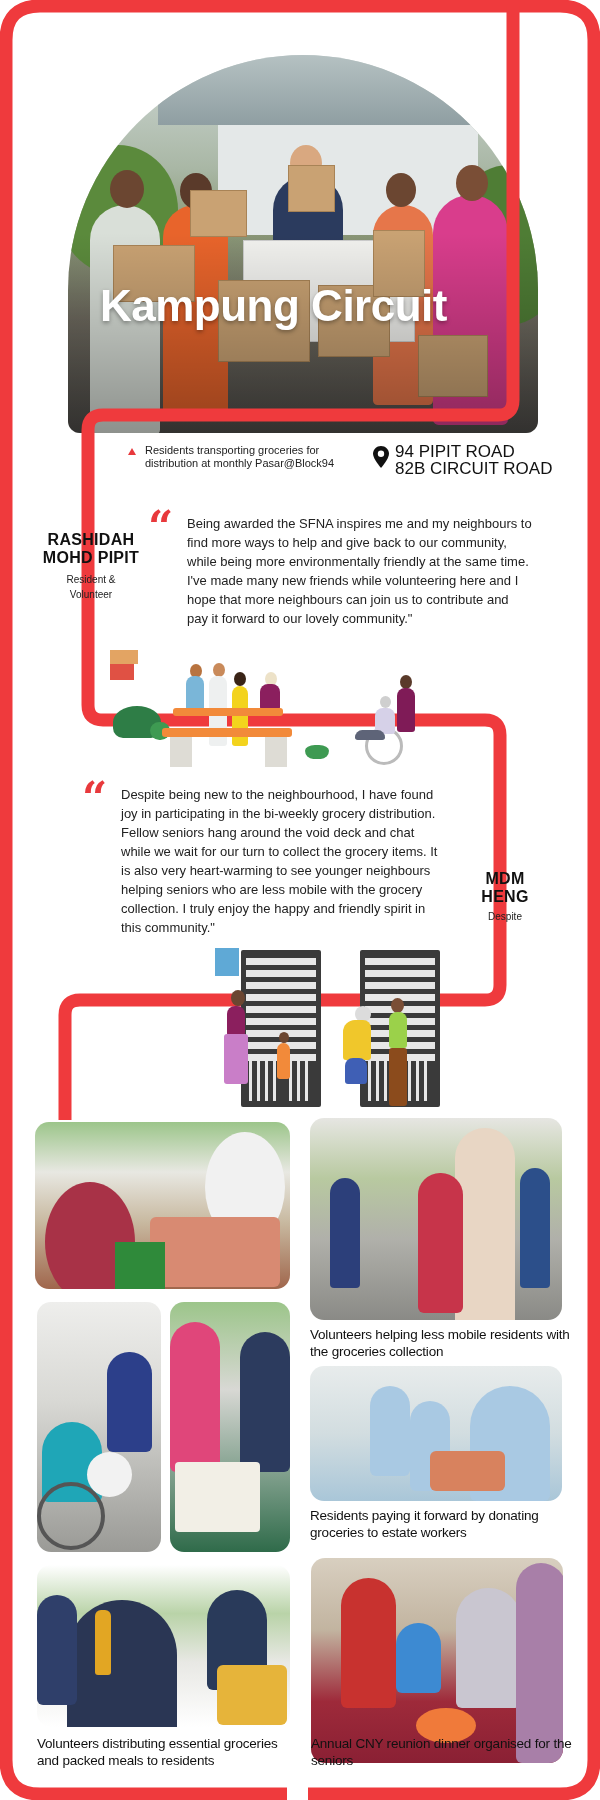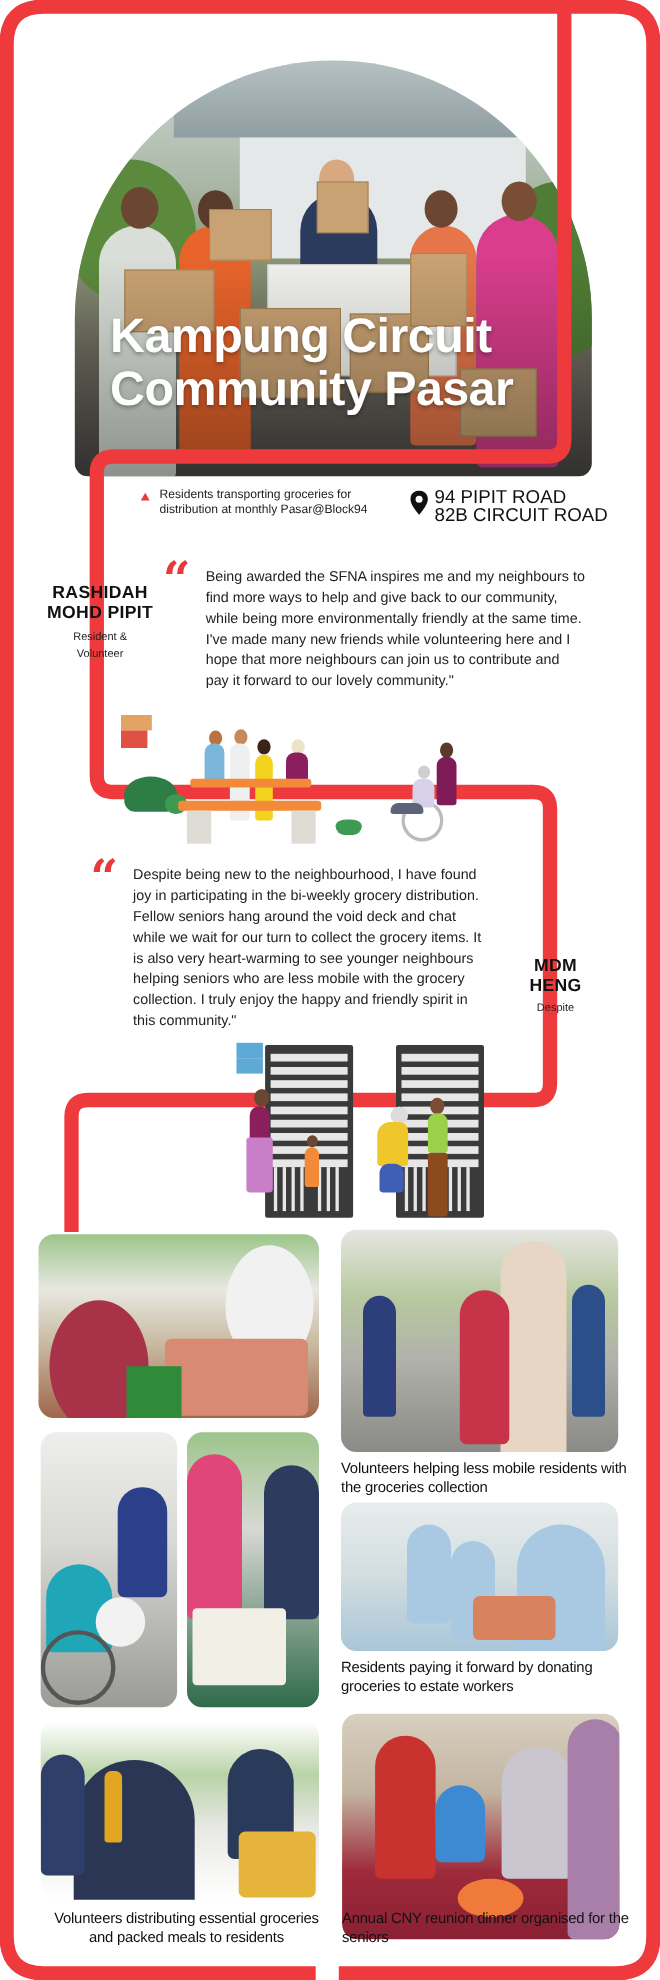--- a/index.html
+++ b/index.html
@@ -92,21 +92,20 @@
   <div class="box" style="left:220px;top:110px;width:45px;height:45px;"></div>
   <div class="box" style="left:175px;top:185px;width:170px;height:100px;background:#f1f1ee;border-color:#ccc;"></div>
   <div class="box" style="left:150px;top:225px;width:90px;height:80px;"></div>
   <div class="box" style="left:250px;top:230px;width:70px;height:70px;"></div>
   <div class="box" style="left:305px;top:175px;width:50px;height:65px;"></div>
   <div class="box" style="left:350px;top:280px;width:68px;height:60px;"></div>
   <div class="shade"></div>
 </div>
 <div class="hero-title">
   <div>Kampung Circuit</div>
-  <div>Community Pasar</div>
 </div>
 
 <div class="caption-row">
   <span class="tri"></span>
   <div class="caption-text">Residents transporting groceries for distribution at monthly Pasar@Block94</div>
   <svg class="pin" viewBox="0 0 16 22">
     <path d="M8 0 C3.6 0 0 3.4 0 7.8 C0 13 8 22 8 22 C8 22 16 13 16 7.8 C16 3.4 12.4 0 8 0 Z" fill="#111"></path>
     <circle cx="8" cy="7.8" r="3.2" fill="#fff"></circle>
   </svg>
   <div class="address">
@@ -253,21 +252,21 @@
 </div>
 <div class="photo-caption" style="left:310px;top:1507px;width:270px;">Residents paying it forward by donating groceries to estate workers</div>
 
 <div class="photo" style="left:37px;top:1565px;width:253px;height:162px;background:linear-gradient(180deg,#ffffff 0%,#b9d3a8 30%,#e8e8e4 60%,#ffffff 100%);">
   <div class="ph-a" style="left:30px;top:35px;width:110px;height:140px;background:#2a3654;border-radius:55px 55px 6px 6px;"></div>
   <div class="ph-a" style="left:170px;top:25px;width:60px;height:100px;background:#293a5a;border-radius:30px 30px 6px 6px;"></div>
   <div class="ph-a" style="left:0px;top:30px;width:40px;height:110px;background:#2f3f6a;border-radius:20px 20px 6px 6px;"></div>
   <div class="ph-b" style="left:58px;top:45px;width:16px;height:65px;background:#e2a623;border-radius:6px 6px 3px 3px;"></div>
   <div class="ph-b" style="left:180px;top:100px;width:70px;height:60px;background:#e6b43a;border-radius:6px;"></div>
 </div>
-<div class="photo-caption" style="left:37px;top:1735px;width:265px;text-align:center;">Volunteers distributing essential groceries and packed meals to residents</div>
+<div class="photo-caption" style="left:37px;top:1735px;width:265px;">Volunteers distributing essential groceries and packed meals to residents</div>
 
 <div class="photo" style="left:311px;top:1558px;width:252px;height:205px;background:linear-gradient(180deg,#d8cfc0 0%,#c2b4a0 35%,#9e2a3a 70%,#8a2034 100%);">
   <div class="ph-a" style="left:30px;top:20px;width:55px;height:130px;background:#c8322f;border-radius:28px 28px 6px 6px;"></div>
   <div class="ph-a" style="left:85px;top:65px;width:45px;height:70px;background:#3d8ad2;border-radius:22px 22px 6px 6px;"></div>
   <div class="ph-a" style="left:145px;top:30px;width:65px;height:120px;background:#c9c6d0;border-radius:32px 32px 6px 6px;"></div>
   <div class="ph-a" style="left:205px;top:5px;width:50px;height:200px;background:#a87fa8;border-radius:25px 25px 6px 6px;"></div>
   <div class="ph-a" style="left:105px;top:150px;width:60px;height:35px;background:#f07a3a;"></div>
 </div>
 <div class="photo-caption" style="left:311px;top:1735px;width:270px;">Annual CNY reunion dinner organised for the seniors</div>
 

